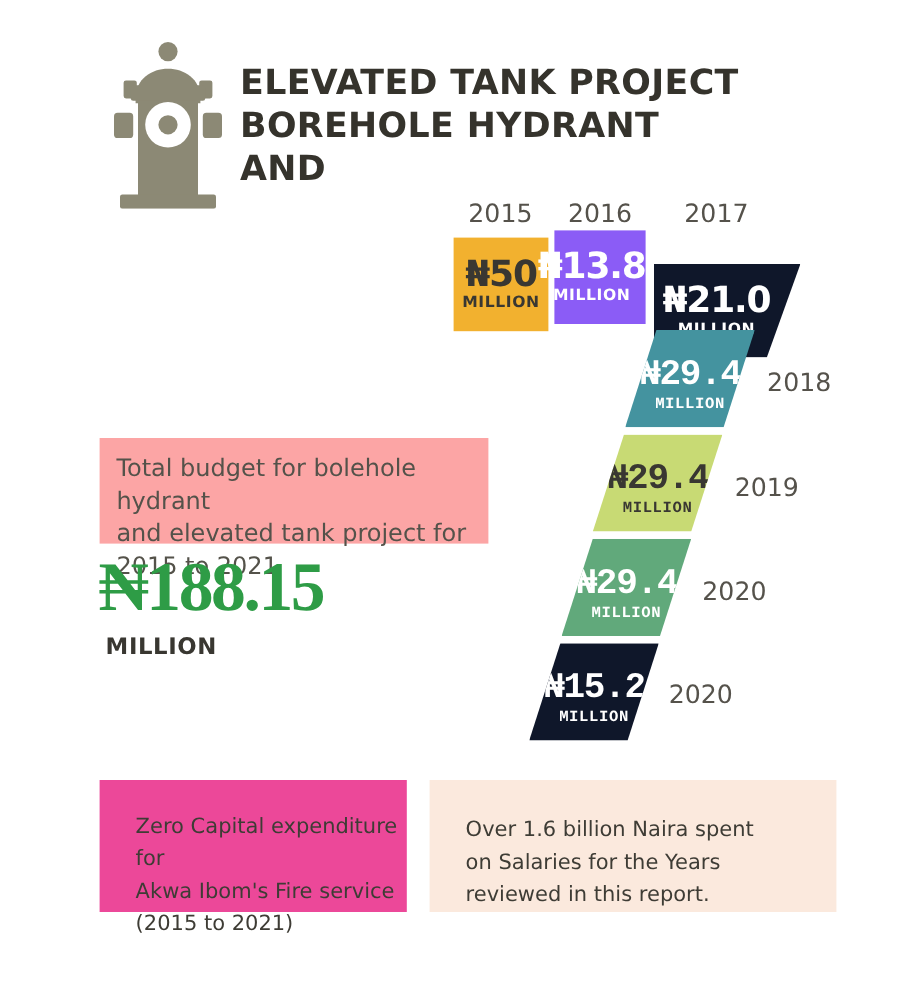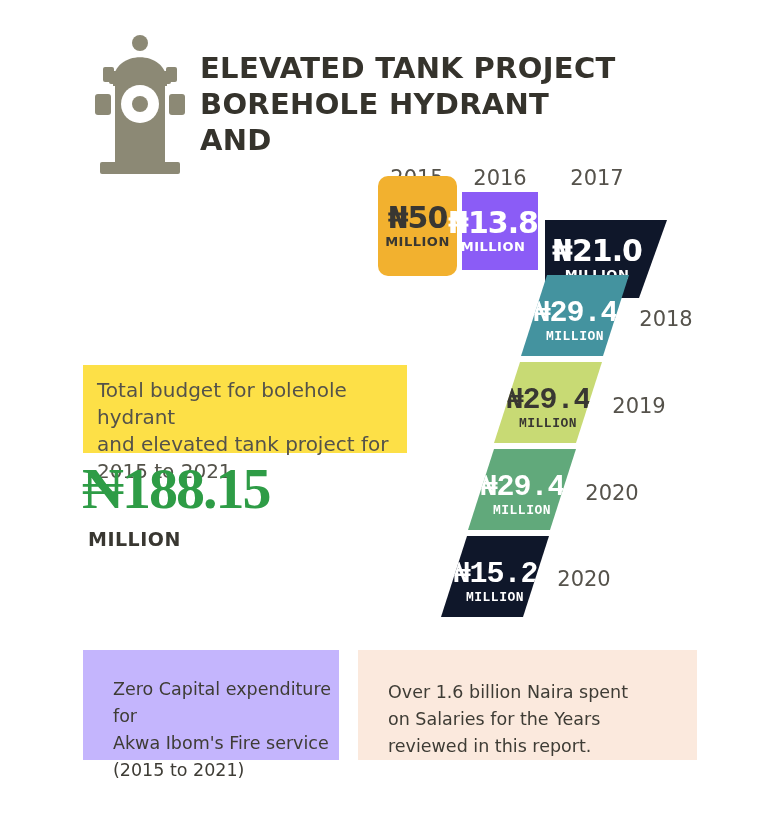--- a/index.html
+++ b/index.html
@@ -22,48 +22,48 @@
   .yr-2018{left:634px;top:307px;}
   .yr-2019{left:607px;top:394px;}
   .yr-2020{left:580px;top:481px;}
   .yr-2021{left:552px;top:567px;}
   .blk{
     position:absolute;display:flex;align-items:center;justify-content:center;
   }
   .blk .val{text-align:center;}
   .blk .amt{font-size:30px;font-weight:800;line-height:30px;letter-spacing:-1px;}
   .blk .unit{font-size:13px;font-weight:800;line-height:15px;letter-spacing:.5px;margin-top:1px;}
-  .b2015{left:378px;top:176px;width:79px;height:100px;border-radius:10px;}
+  .b2015{left:378px;top:198px;width:79px;height:78px;}
   .b2016{left:462px;top:192px;width:76px;height:78px;}
   .b2017{left:545px;top:192px;width:122px;height:78px;
          clip-path:polygon(0 0,122px 0,94px 78px,0 78px);padding-right:0;}
   .b2017 .val{margin-right:18px;}
   .diag{width:108px;height:92px;clip-path:polygon(26px 0,108px 0,82px 81px,0 81px);font-family:Liberation Mono, monospace;}
   .b2018{left:521px;top:275px;}
   .b2019{left:494px;top:362px;}
   .b2020{left:468px;top:449px;}
   .b2021{left:441px;top:536px;}
   
   .total-box{
     position:absolute;left:83px;top:365px;width:324px;height:88px;
-    background:#fde047;box-sizing:border-box;padding:12px 14px;
+    background:#fca5a5;box-sizing:border-box;padding:12px 14px;
     font-size:20px;line-height:27px;color:#54524a;
   }
   .total-amount{
     position:absolute;left:82px;top:456px;
     font-size:58px;font-weight:800;letter-spacing:-2px;line-height:66px;color:#2e9c46;font-family:Liberation Serif, serif;
   }
   .total-unit{
     position:absolute;left:88px;top:528px;
     font-size:19px;font-weight:700;letter-spacing:.5px;color:#393731;
   }
   
   .zero-box{
     position:absolute;left:83px;top:650px;width:256px;height:110px;
-    background:#c4b5fd;box-sizing:border-box;padding:26px 0 0 30px;
+    background:#ec4899;box-sizing:border-box;padding:26px 0 0 30px;
     font-size:17.5px;line-height:27px;color:#3e3c35;
   }
   .salary-box{
     position:absolute;left:358px;top:650px;width:339px;height:110px;
     background:#fbe9dd;box-sizing:border-box;padding:26px 18px 0 30px;
     display:flex;align-items:flex-end;
   }
   .salary-text{font-size:17.5px;line-height:27px;color:#3e3c35;flex:0 0 auto;}
   .salary-amount{
     flex:1;text-align:right;align-self:center;margin-top:10px;

